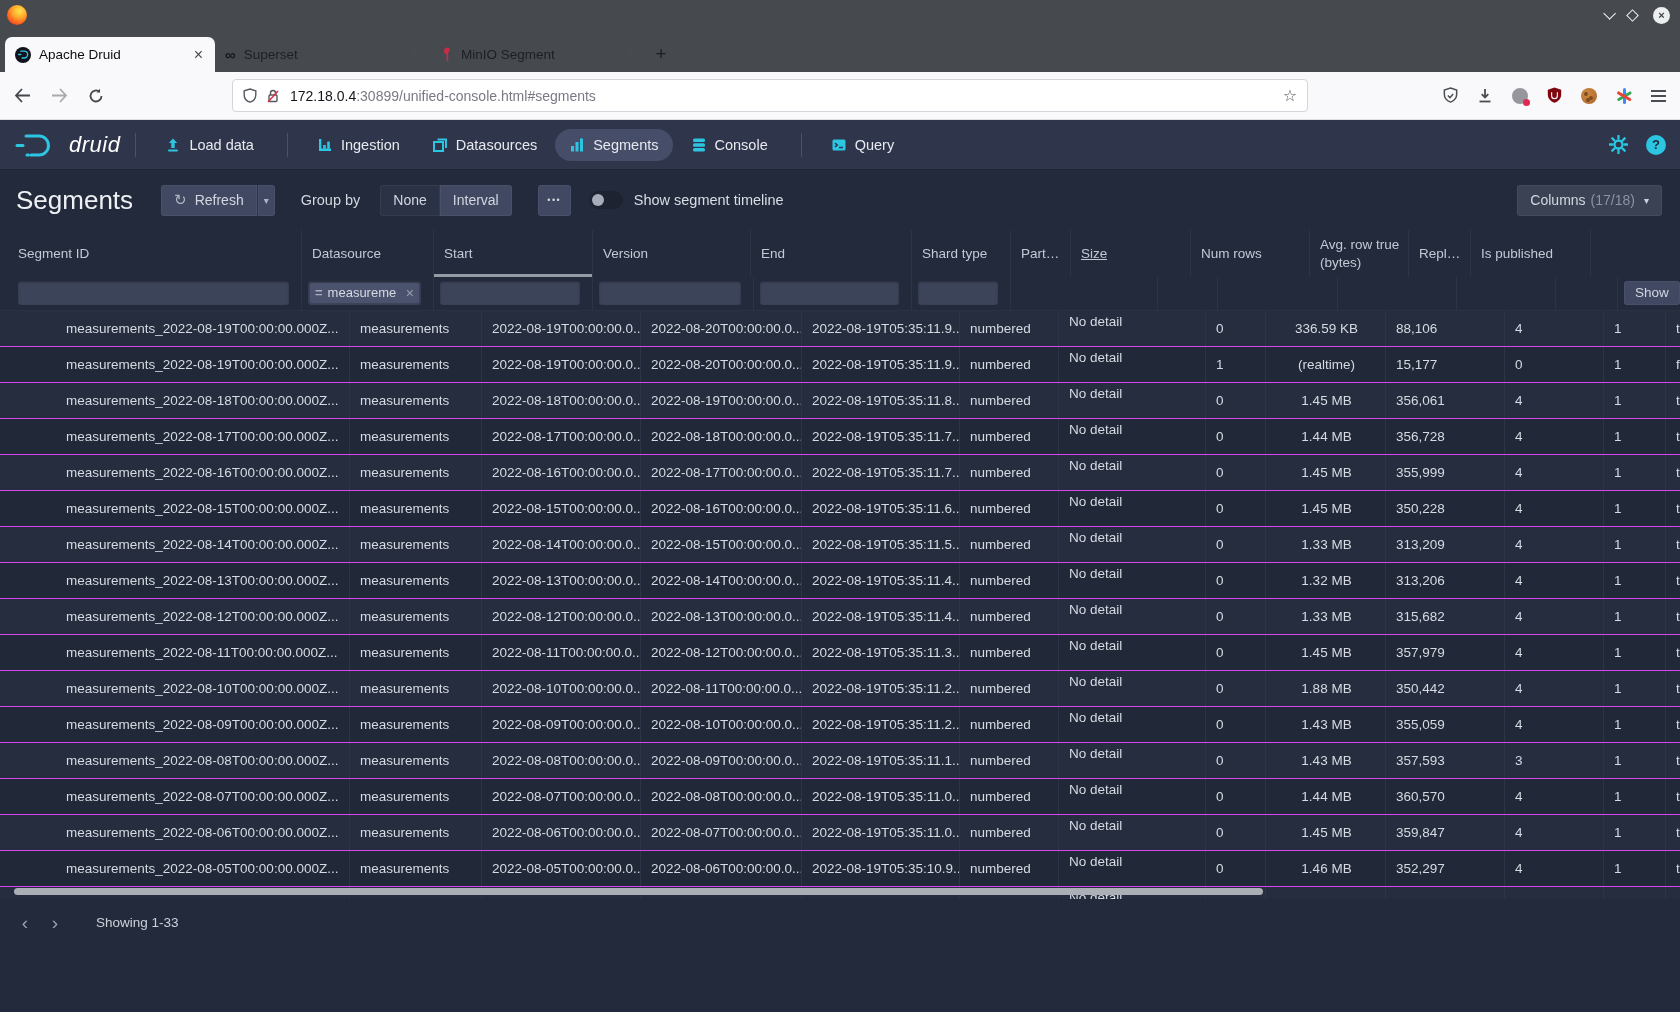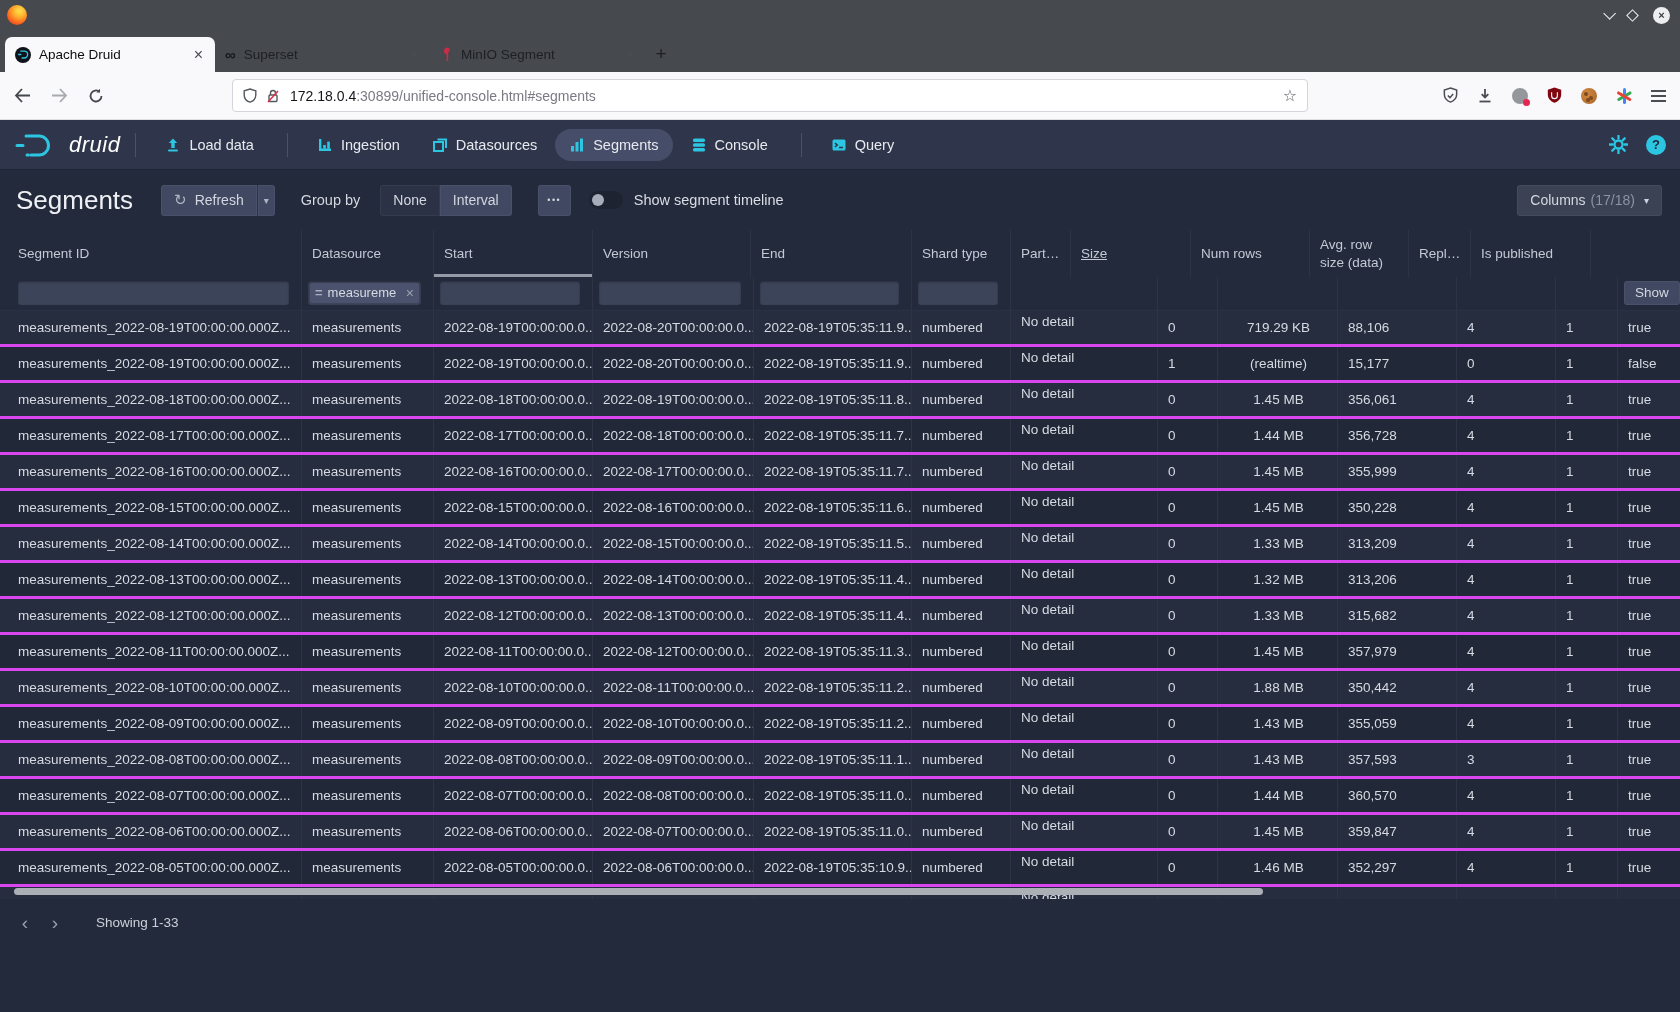--- a/index.html
+++ b/index.html
@@ -101,21 +101,21 @@
   .ftag-wrap { width:100%; height:24px; background:#3c4459; border-radius:3px; display:flex; align-items:center;
                box-shadow:inset 0 1px 2px rgba(0,0,0,0.35); padding:2px; }
   .ftag { flex:1; height:20px; background:#4a526d; border-radius:2px; display:flex; align-items:center; padding:0 5px; overflow:hidden; }
   .ftag .op { color:#a9afbd; font-size:13px; font-weight:bold; margin-right:5px; }
   .ftag .txt { color:#d6dae2; font-size:13px; white-space:nowrap; overflow:hidden; flex:1; }
   .ftag .x { color:#9aa1af; font-size:14px; margin-left:4px; }
   .mini-btn { height:24px; background:#404862; border:none; border-radius:3px; color:#d3d7e0; font-size:13.5px;
               padding:0 11px; white-space:nowrap; box-shadow:inset 0 0 0 1px rgba(255,255,255,0.05); }
 
   .rows-clip { height:588px; overflow:hidden; position:relative; }
-  .tr { display:flex; height:36px; border-bottom:3px solid #d946ef; }
+  .tr { display:flex; height:36px; border-bottom:1px solid #d946ef;padding-left:48px; }
   .tr.odd { background:#262d3e; }
   .tr.even { background:#212837; }
   .td { display:flex; align-items:center; padding:0 8px 0 10px; border-right:1px solid #2d3446;
         color:#d6dae2; font-size:13.5px; white-space:nowrap; overflow:hidden; }
   .td:first-child { padding-left:18px; }
   .td.top { align-items:flex-start; padding-top:3px; }
   .td.center { justify-content:center; }
   .hscroll { position:absolute; left:14px; bottom:4px; width:1249px; height:7px; border-radius:4px; background:#abafb6; z-index:3; }
 
   .footer { height:113px; padding:9px 0 0 10px; display:flex; align-items:flex-start; }
@@ -374,21 +374,21 @@
       <div class="th" style="width: 60px; flex: 0 0 60px;">
         <span>Partition</span>
       </div>
       <div class="th" style="width: 120px; flex: 0 0 120px; text-decoration: underline;">
         <span>Size</span>
       </div>
       <div class="th" style="width: 119px; flex: 0 0 119px;">
         <span>Num rows</span>
       </div>
       <div class="th wrap" style="width: 99px; flex: 0 0 99px;">
-        <span>Avg. row size (data)</span>
+        <span>Avg. row true (bytes)</span>
       </div>
       <div class="th" style="width: 62px; flex: 0 0 62px;">
         <span>Replication</span>
       </div>
       <div class="th" style="width: 120px; flex: 0 0 120px;">
         <span>Is published</span>
       </div>
     </div>
   <div class="tfilter" id="tfilter">
       <div class="fc" style="width: 302px; flex: 0 0 302px;">
@@ -428,21 +428,21 @@
   <div class="rows-clip" id="rows">
     <div class="tr odd">
         <div class="td" style="width: 302px; flex: 0 0 302px;">measurements_2022-08-19T00:00:00.000Z...</div>
         <div class="td" style="width: 132px; flex: 0 0 132px;">measurements</div>
         <div class="td" style="width: 159px; flex: 0 0 159px;">2022-08-19T00:00:00.0...</div>
         <div class="td" style="width: 161px; flex: 0 0 161px;">2022-08-20T00:00:00.0...</div>
         <div class="td" style="width: 158px; flex: 0 0 158px;">2022-08-19T05:35:11.9...</div>
         <div class="td" style="width: 99px; flex: 0 0 99px;">numbered</div>
         <div class="td top" style="width: 147px; flex: 0 0 147px;">No detail</div>
         <div class="td" style="width: 60px; flex: 0 0 60px;">0</div>
-        <div class="td center" style="width: 120px; flex: 0 0 120px;">719.29 KB</div>
+        <div class="td center" style="width: 120px; flex: 0 0 120px;">336.59 KB</div>
         <div class="td" style="width: 119px; flex: 0 0 119px;">88,106</div>
         <div class="td" style="width: 99px; flex: 0 0 99px;">4</div>
         <div class="td" style="width: 62px; flex: 0 0 62px;">1</div>
         <div class="td" style="width: 120px; flex: 0 0 120px;">true</div>
       </div>
       <div class="tr even">
         <div class="td" style="width: 302px; flex: 0 0 302px;">measurements_2022-08-19T00:00:00.000Z...</div>
         <div class="td" style="width: 132px; flex: 0 0 132px;">measurements</div>
         <div class="td" style="width: 159px; flex: 0 0 159px;">2022-08-19T00:00:00.0...</div>
         <div class="td" style="width: 161px; flex: 0 0 161px;">2022-08-20T00:00:00.0...</div>

